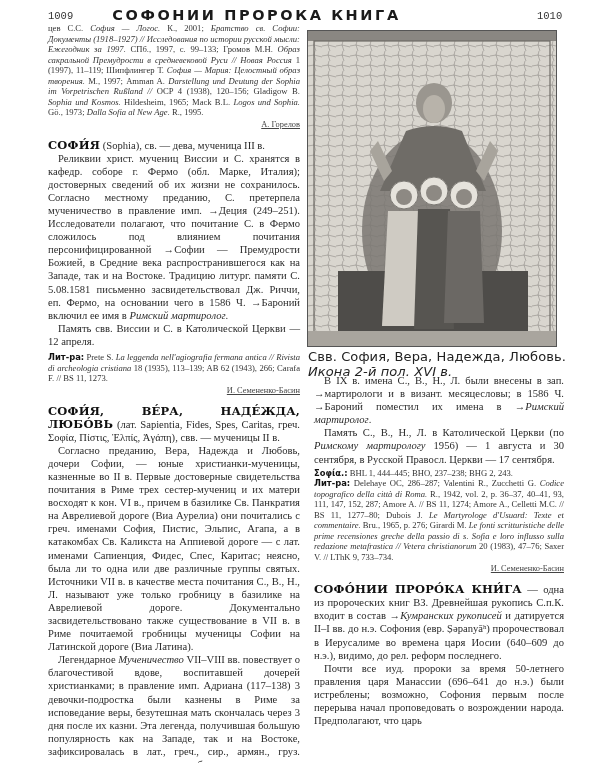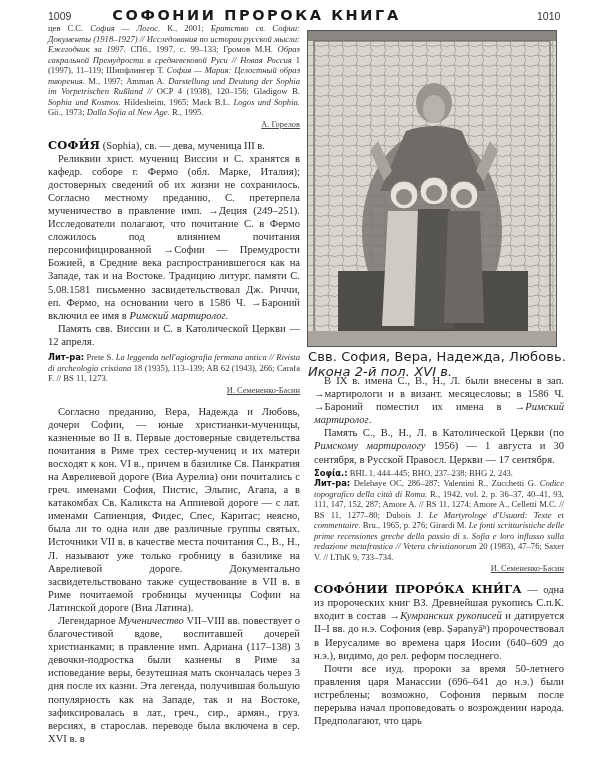--- a/index.html
+++ b/index.html
@@ -1,19 +1,19 @@
 <!DOCTYPE html>
 <html><head>
 <meta charset="utf-8">
 <style>
   html, body { margin: 0; padding: 0; background: #ffffff; }
   body { width: 600px; height: 763px; position: relative; overflow: hidden;
          font-family: "DejaVu Serif", "Liberation Serif", serif; color: #2a2a2a; }
   .hdr-num { position: absolute; top: 10px; font-size: 10.5px; color: #333;
-             font-family: Liberation Sans, sans-serif; }
+             font-family: Liberation Mono, monospace; }
   .hdr-left { left: 48px; }
   .hdr-right { left: 537px; }
   .hdr-title { position: absolute; top: 7px; left: 0; width: 513px; text-align: center;
                font-family: "DejaVu Sans", sans-serif; font-weight: bold; font-size: 14.5px;
                letter-spacing: 2.6px; color: #1a1a1a; }
   .col { position: absolute; font-family: "Liberation Serif", serif; }
   .col-left { left: 48px; width: 252px; top: 23px; }
   .col-right { left: 314px; width: 250px; top: 360px; }
   p { margin: 0; text-align: justify; }
   .small { font-size: 8.6px; line-height: 10.5px; color: #333; }
@@ -48,20 +48,21 @@
     <p class="head"><b class="ttl">СОФИ́Я</b><span> (Sophia), св. — дева, мученица III в.</span></p>
     <p class="body"><span>Реликвии христ. мучениц Виссии и С. хранятся в кафедр. соборе г. Фермо (обл. Марке, Италия); достоверных сведений об их жизни не сохранилось. Согласно местному преданию, С. претерпела мученичество в правление имп. →Деция (249–251). Исследователи полагают, что почитание С. в Фермо сложилось под влиянием почитания персонифицированной →Софии — Премудрости Божией, в Средние века распространившегося как на Западе, так и на Востоке. Традицию литург. памяти С. 5.08.1581 письменно засвидетельствовал Дж. Риччи, еп. Фермо, на основании чего в 1586 Ч. →Бароний включил ее имя в </span><i>Римский мартиролог</i><span>.</span></p>
     <p class="body">Память свв. Виссии и С. в Католической Церкви — 12 апреля.</p>
     <div class="gap-s"></div>
     <p class="small"><span class="lbl">Лит-ра:</span><span><span> Prete S. </span><i>La leggenda nell'agiografia fermana antica // Rivista di archeologia cristiana</i><span> 18 (1935), 113–139; AB 62 (1943), 266; Carafa F. // BS 11, 1273.</span></span></p>
     <div class="sig">И. Семененко-Басин</div>
   </div>
   <div class="gap"></div>
 
   <div>
+    <p class="head"><b class="ttl">СОФИ́Я, ВЕ́РА, НАДЕ́ЖДА, ЛЮБО́ВЬ</b><span> (лат. Sapientia, Fides, Spes, Caritas, греч. Σοφία, Πίστις, Ἐλπίς, Ἀγάπη), свв. — мученицы II в.</span></p>
     <p class="body">Согласно преданию, Вера, Надежда и Любовь, дочери Софии, — юные христианки-мученицы, казненные во II в. Первые достоверные свидетельства почитания в Риме трех сестер-мучениц и их матери восходят к кон. VI в., причем в базилике Св. Панкратия на Аврелиевой дороге (Виа Аурелиа) они почитались с греч. именами София, Пистис, Эльпис, Агапа, а в катакомбах Св. Каликста на Аппиевой дороге — с лат. именами Сапиенция, Фидес, Спес, Каритас; неясно, была ли то одна или две различные группы святых. Источники VII в. в качестве места почитания С., В., Н., Л. называют уже только гробницу в базилике на Аврелиевой дороге. Документально засвидетельствовано также существование в VII в. в Риме почитаемой гробницы мученицы Софии на Латинской дороге (Виа Латина).</p>
     <p class="body"><span>Легендарное </span><i>Мученичество</i><span> VII–VIII вв. повествует о благочестивой вдове, воспитавшей дочерей христианками; в правление имп. Адриана (117–138) 3 девочки-подростка были казнены в Риме за исповедание веры, безутешная мать скончалась через 3 дня после их казни. Эта легенда, получившая большую популярность как на Западе, так и на Востоке, зафиксировалась в лат., греч., сир., армян., груз. версиях, в старослав. переводе была включена в сер. XVI в. в </span></p>
   </div>
 </div>
 
 <div class="figure">
   <svg width="248" height="315" viewBox="0 0 248 315">
     <defs>
       <pattern id="crack" width="14" height="10" patternUnits="userSpaceOnUse">
         <rect width="14" height="10" fill="#d9d6cf"></rect>

